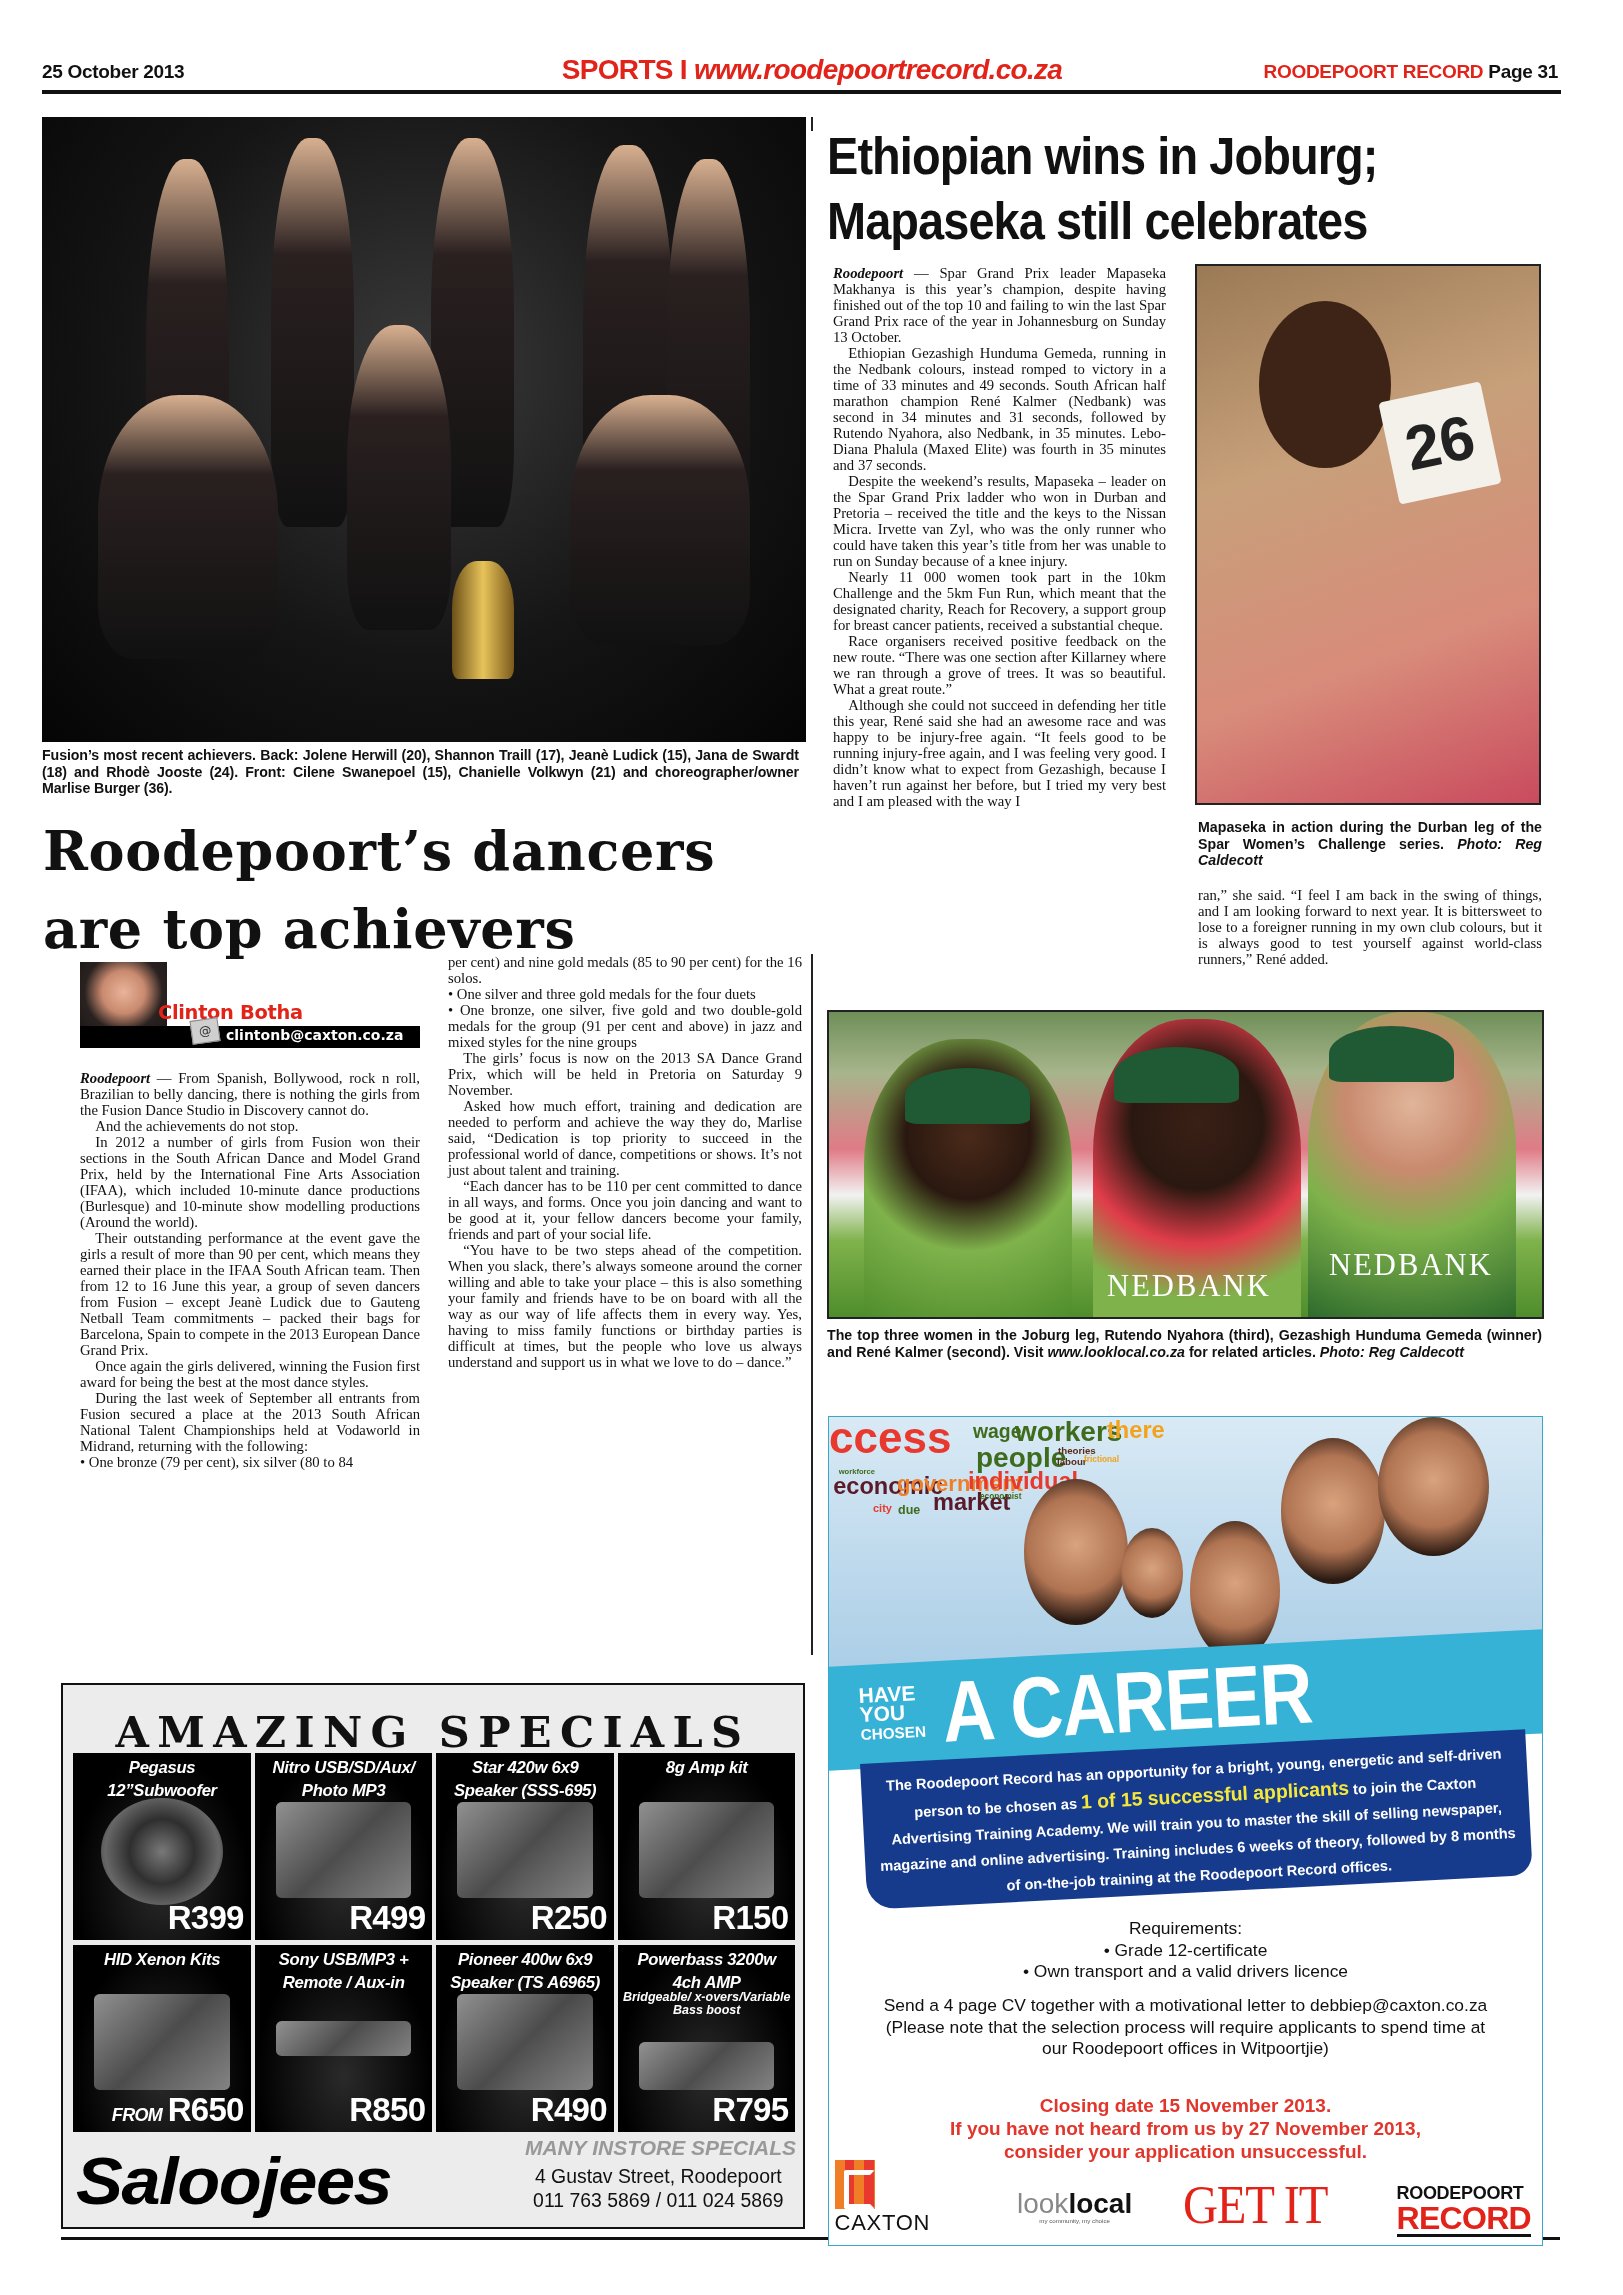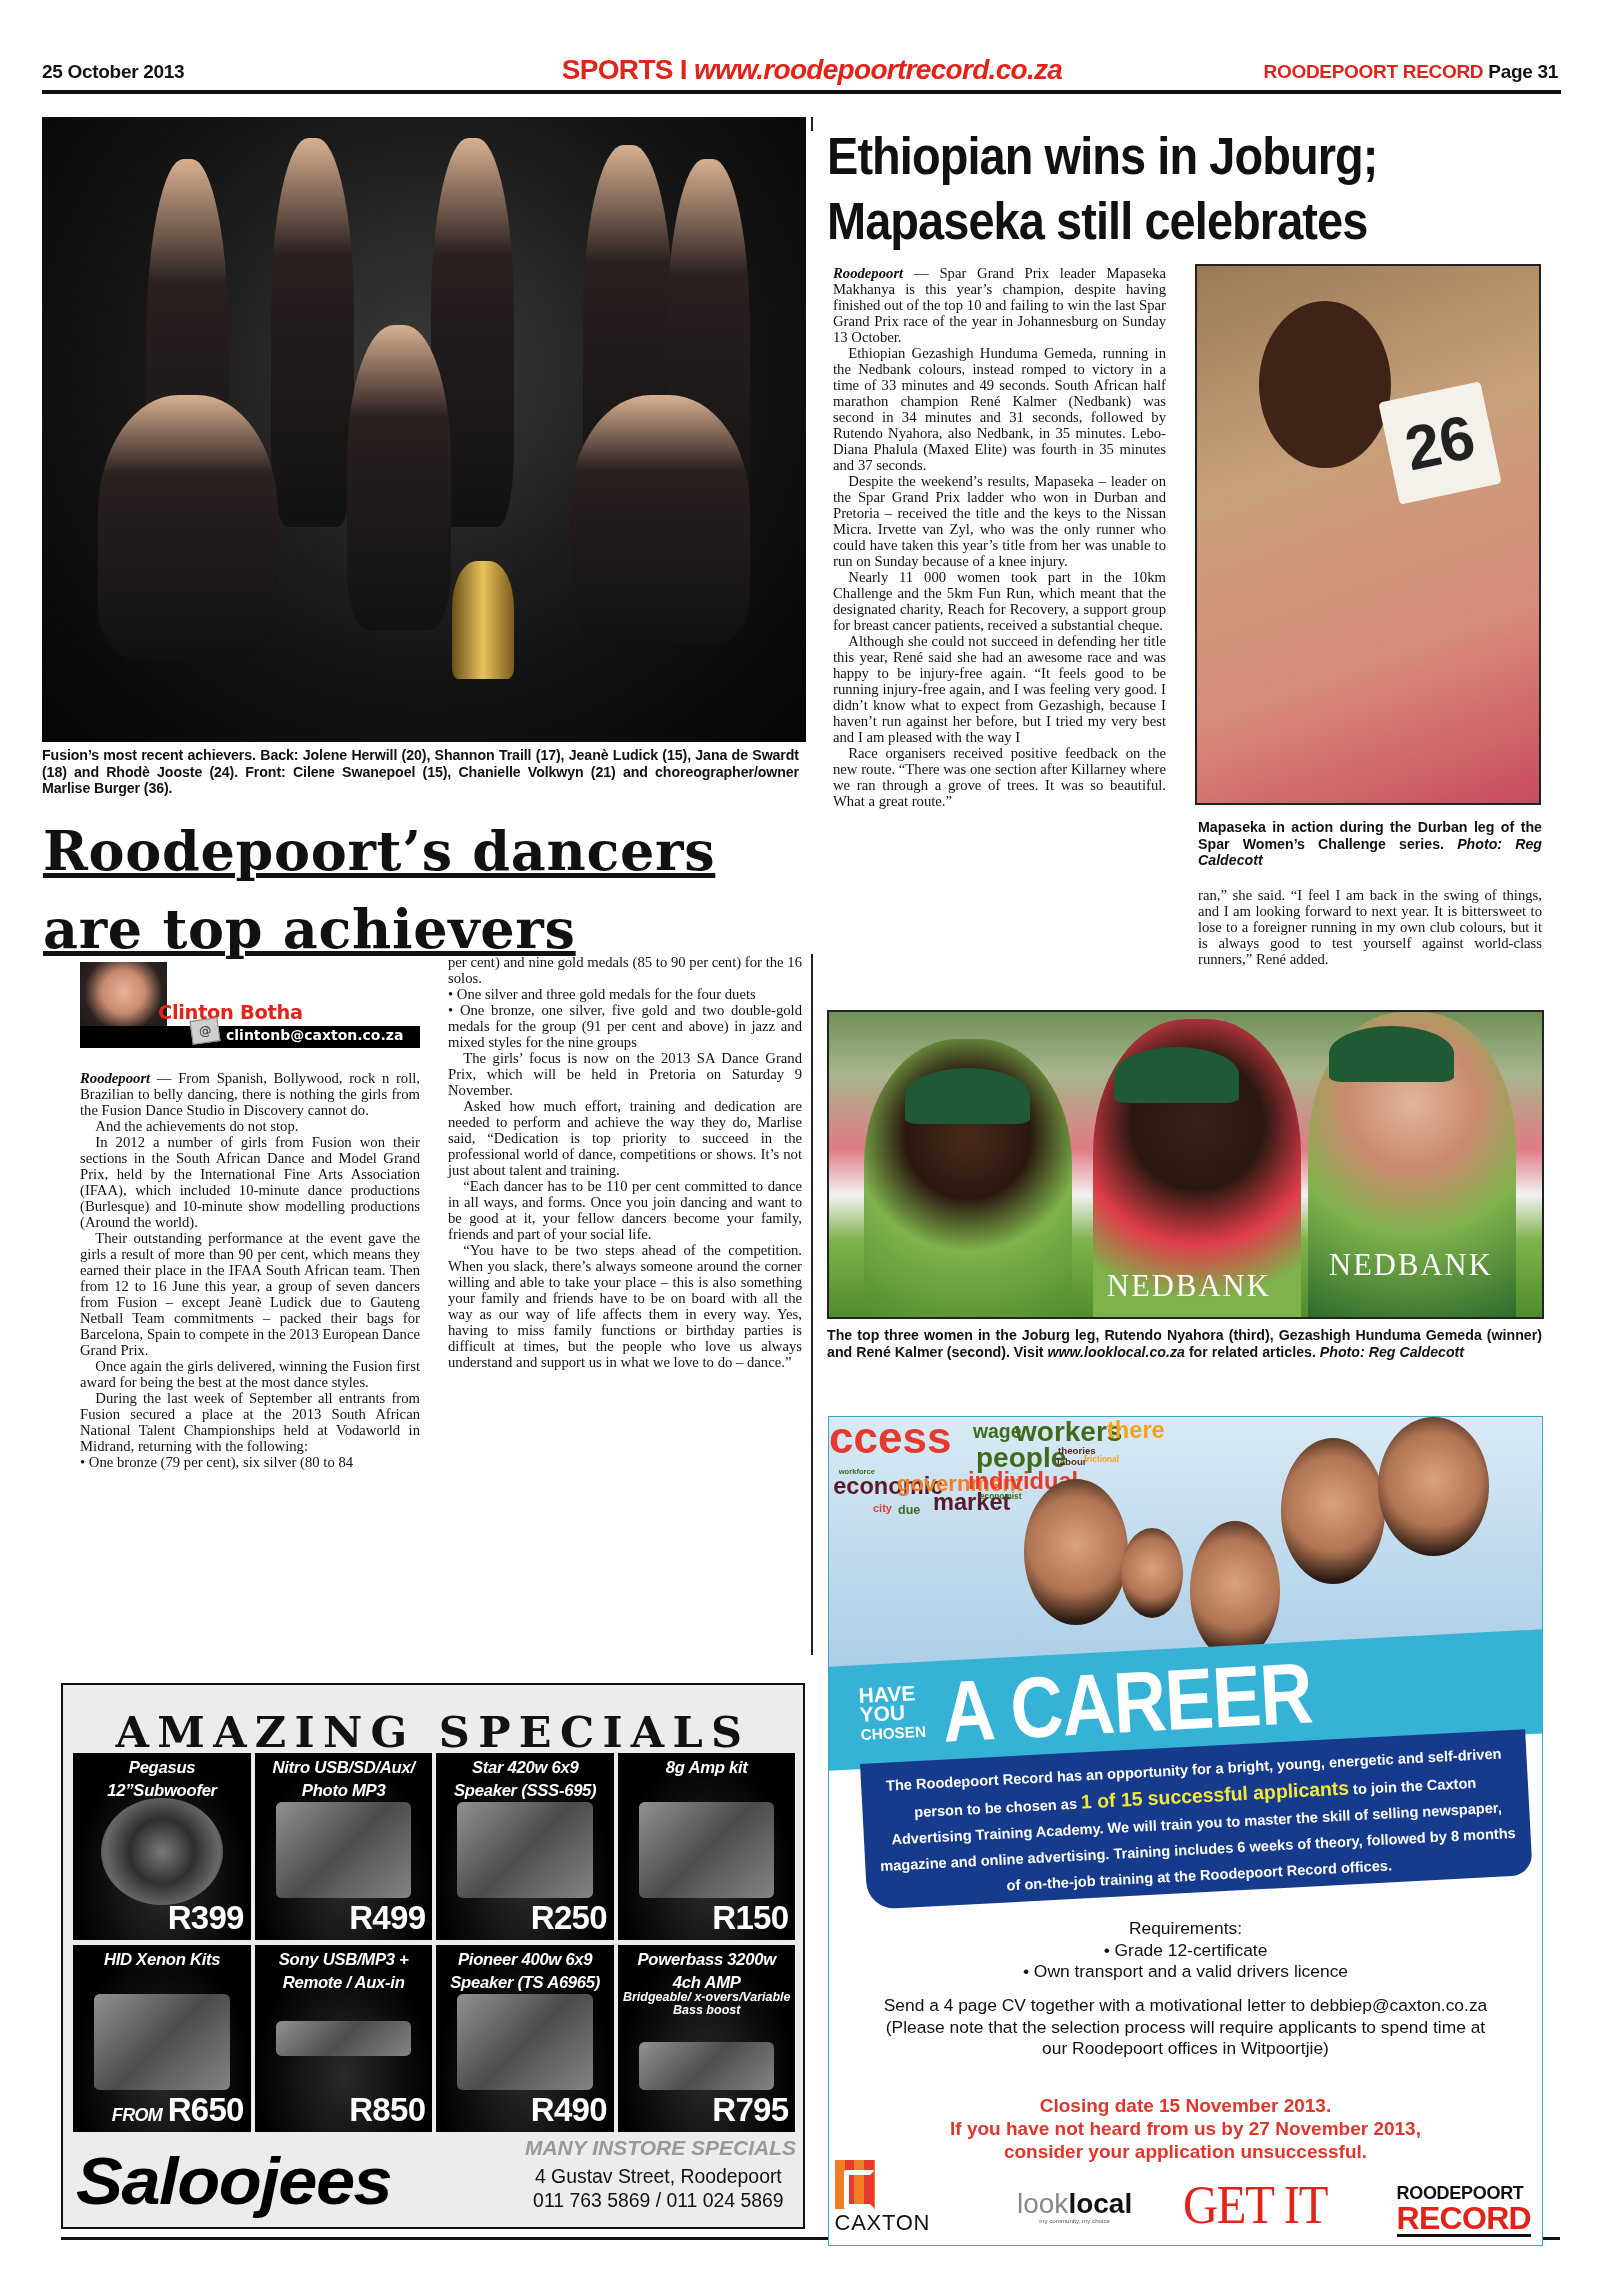--- a/index.html
+++ b/index.html
@@ -33,21 +33,21 @@
 
   
   .caption { font-family: "Liberation Sans", sans-serif; font-weight: bold; font-size: 14.2px; line-height: 16.7px; text-align: justify; }
   .caption i { font-weight: bold; }
   .cap-dancers { left: 42px; top: 747px; width: 757px; letter-spacing: -0.1px; }
   .cap-runner { left: 1198px; top: 819px; width: 344px; }
   .cap-podium { left: 827px; top: 1327px; width: 715px; }
 
   
   .headline-eth { left: 827px; top: 124px; width: 722px; font-family: "Liberation Sans", sans-serif; font-weight: bold; font-size: 51px; line-height: 65px; letter-spacing: -1px; transform: scaleX(0.92); transform-origin: left top; }
-  .headline-dance { left: 43px; top: 812px; width: 764px; font-family: "DejaVu Serif", serif; font-weight: bold; font-size: 54px; line-height: 78px; letter-spacing: 0.7px; text-decoration: underline; }
+  .headline-dance { left: 43px; top: 812px; width: 764px; font-family: "DejaVu Serif", serif; font-weight: bold; font-size: 54px; line-height: 78px; letter-spacing: 0.7px; }
 
   
   .col { font-size: 14.7px; line-height: 16px; text-align: justify; hyphens: auto; }
   .col p { text-indent: 15.3px; }
   .col p.noindent, .col p.bullet { text-indent: 0; }
   .col .dateline { font-style: italic; font-weight: bold; }
   .col-eth1 { left: 833px; top: 265px; width: 333px; }
   .col-eth2 { left: 1198px; top: 887px; width: 344px; }
   .col-dance1 { left: 80px; top: 1070px; width: 340px; }
   .col-dance2 { left: 448px; top: 954px; width: 354px; }
@@ -172,22 +172,22 @@
 <div class="abs headline-eth">
   <div>Ethiopian wins in Joburg;</div>
   <div>Mapaseka still celebrates</div>
 </div>
 
 <div class="abs col col-eth1">
   <p class="noindent"><span class="dateline">Roodepoort</span><span> — Spar Grand Prix leader Mapaseka Makhanya is this year’s champion, despite having finished out of the top 10 and failing to win the last Spar Grand Prix race of the year in Johannesburg on Sunday 13 October.</span></p>
   <p>Ethiopian Gezashigh Hunduma Gemeda, running in the Nedbank colours, instead romped to victory in a time of 33 minutes and 49 seconds. South African half marathon champion René Kalmer (Nedbank) was second in 34 minutes and 31 seconds, followed by Rutendo Nyahora, also Nedbank, in 35 minutes. Lebo-Diana Phalula (Maxed Elite) was fourth in 35 minutes and 37 seconds.</p>
   <p>Despite the weekend’s results, Mapaseka – leader on the Spar Grand Prix ladder who won in Durban and Pretoria – received the title and the keys to the Nissan Micra. Irvette van Zyl, who was the only runner who could have taken this year’s title from her was unable to run on Sunday because of a knee injury.</p>
   <p>Nearly 11 000 women took part in the 10km Challenge and the 5km Fun Run, which meant that the designated charity, Reach for Recovery, a support group for breast cancer patients, received a substantial cheque.</p>
+  <p>Race organisers received positive feedback on the new route. “There was one section after Killarney where we ran through a grove of trees. It was so beautiful. What a great route.”</p>
   <p>Although she could not succeed in defending her title this year, René said she had an awesome race and was happy to be injury-free again. “It feels good to be running injury-free again, and I was feeling very good. I didn’t know what to expect from Gezashigh, because I haven’t run against her before, but I tried my very best and I am pleased with the way I</p>
-  <p>Race organisers received positive feedback on the new route. “There was one section after Killarney where we ran through a grove of trees. It was so beautiful. What a great route.”</p>
 </div>
 
 <div class="abs photo runner-photo">
   <div class="head"></div>
   <div class="bib">26</div>
 </div>
 <div class="abs caption cap-runner"><span>Mapaseka in action during the Durban leg of the Spar Women’s Challenge series. </span><i>Photo: Reg Caldecott</i></div>
 
 <div class="abs col col-eth2">
   <p class="noindent">ran,” she said.  “I feel I am back in the swing of things, and I am looking forward to next year. It is bittersweet to lose to a foreigner running in my own club colours, but it is always good to test yourself against world-class runners,” René added.</p>

